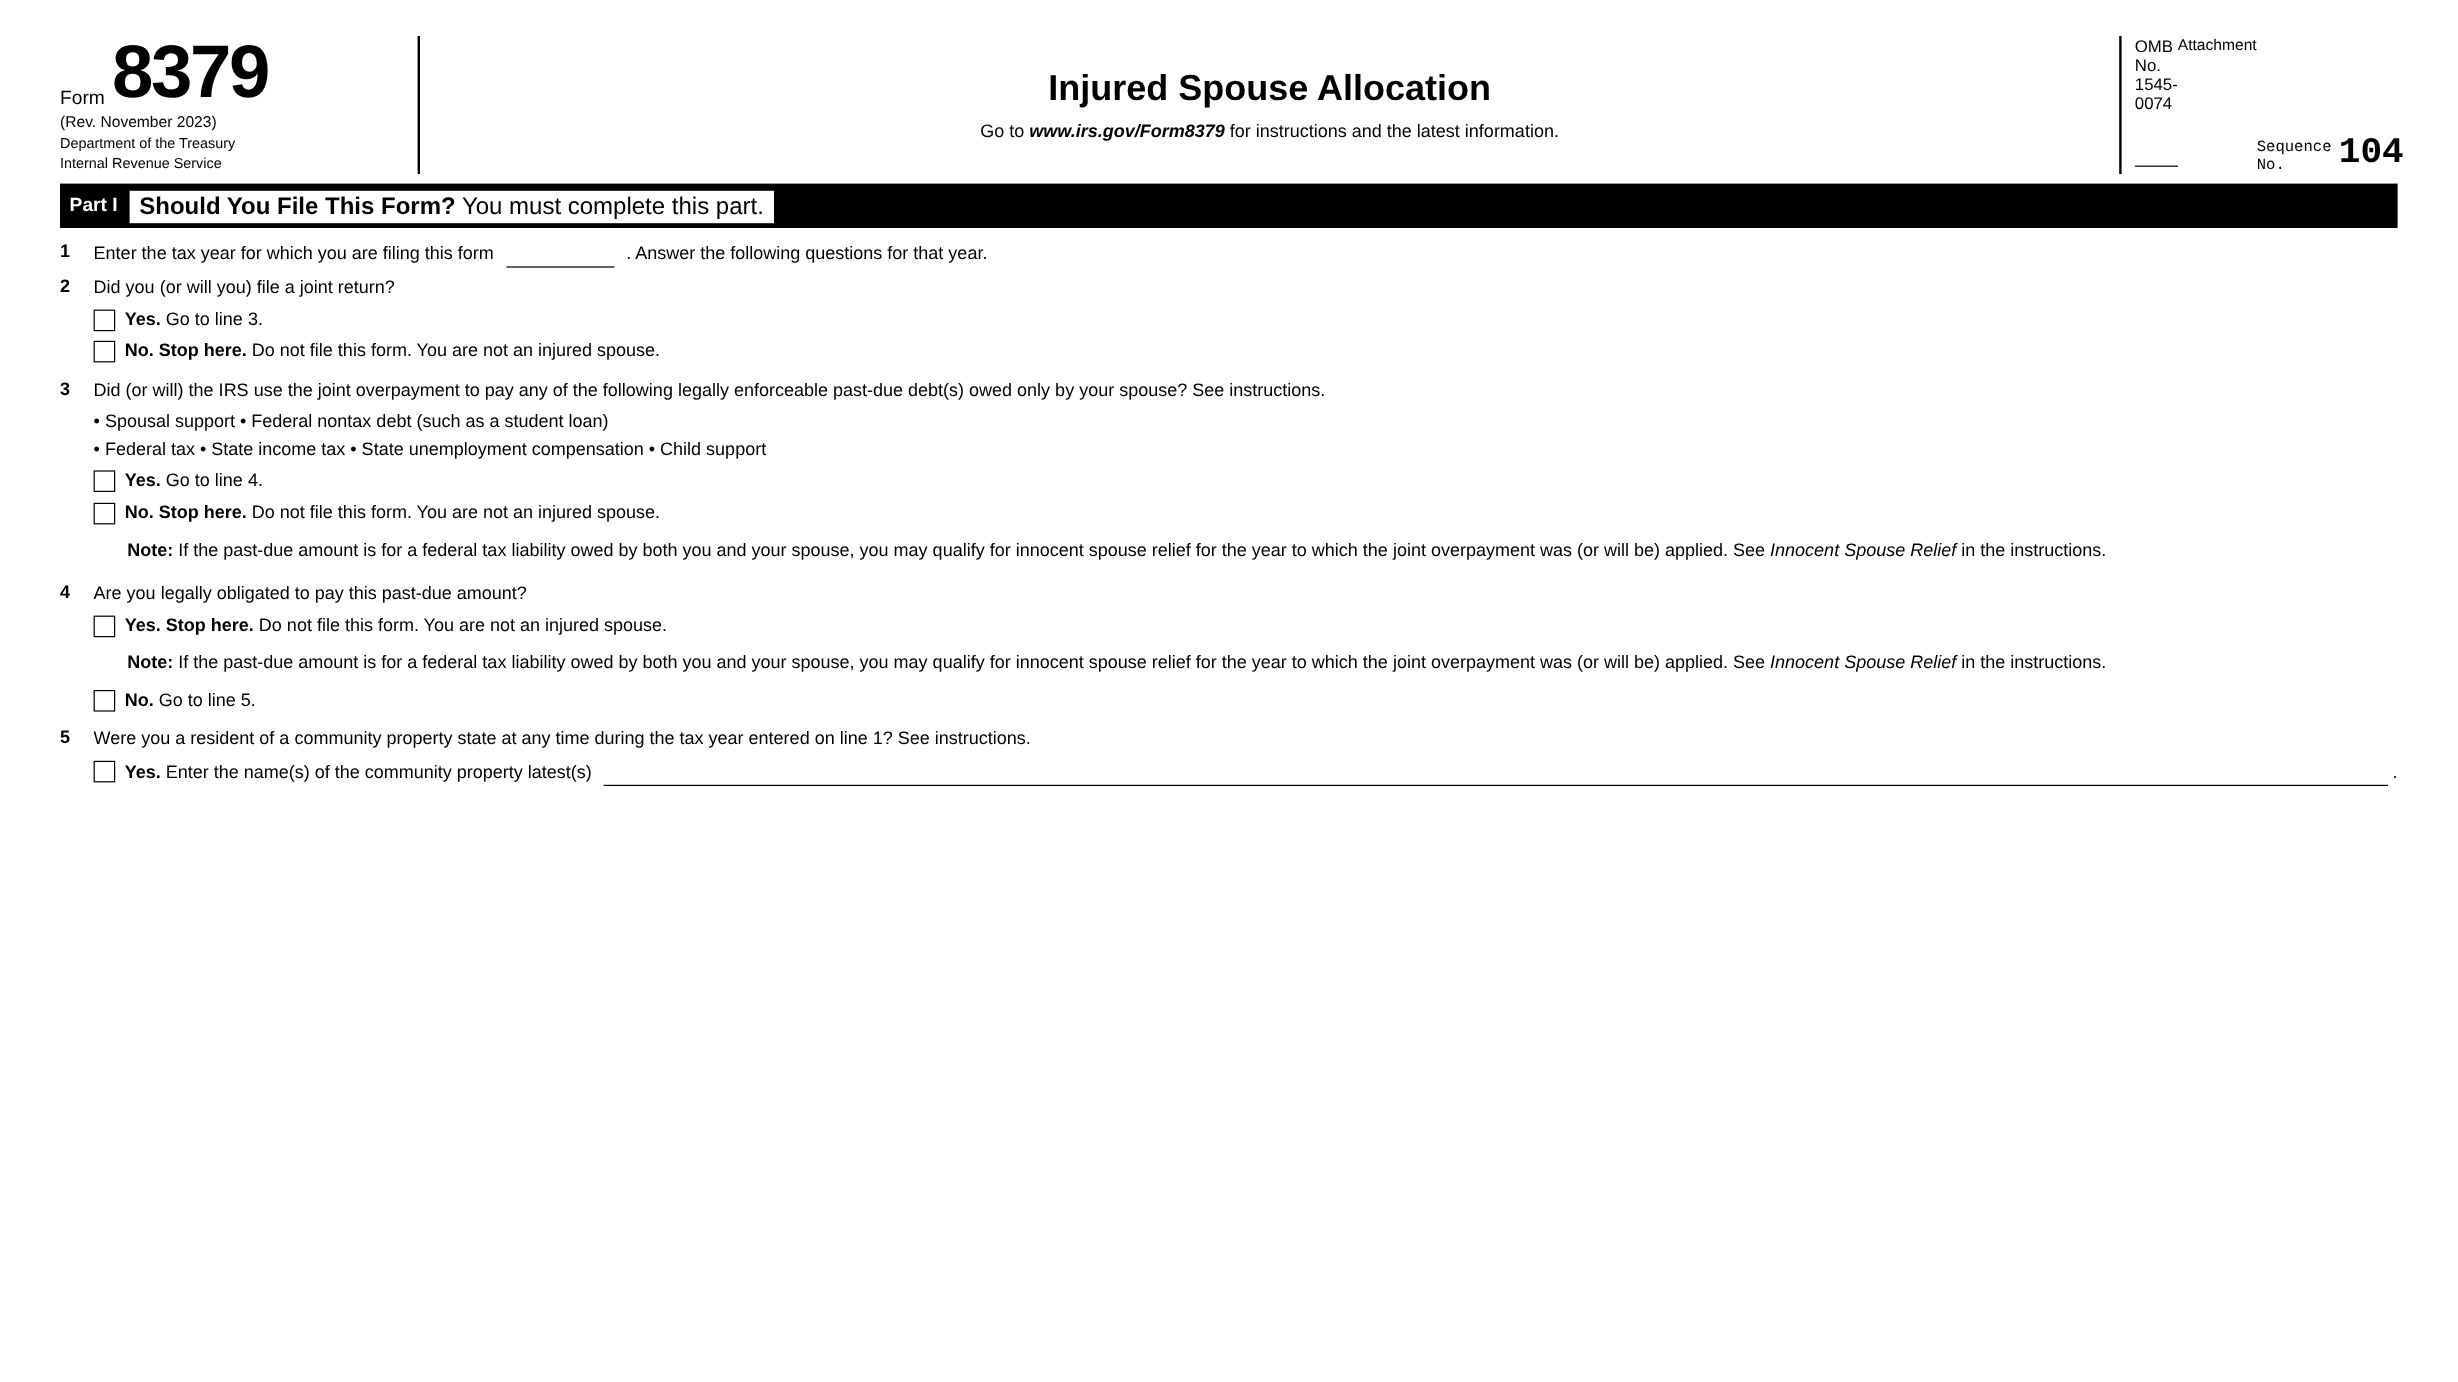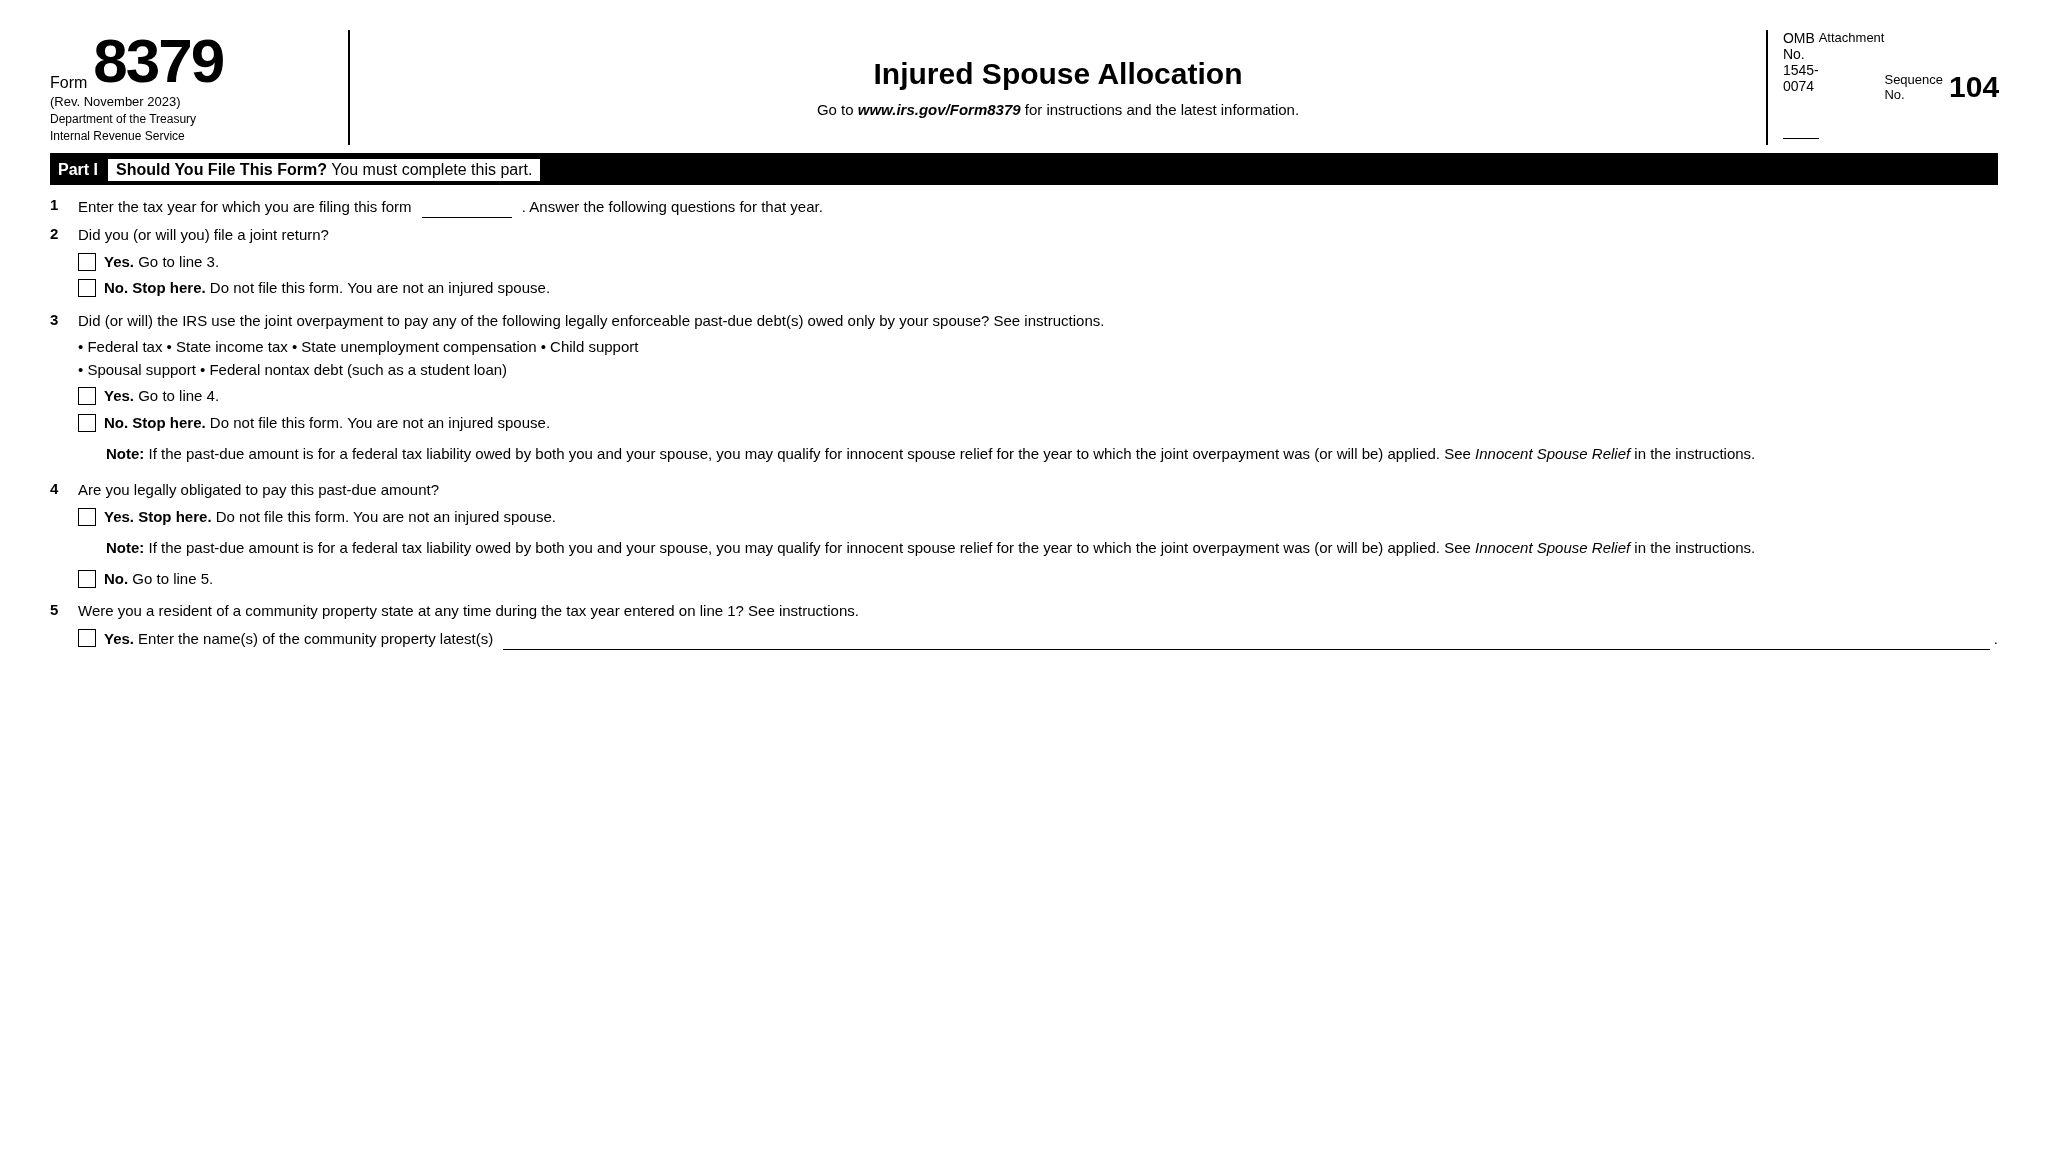--- a/index.html
+++ b/index.html
@@ -95,23 +95,24 @@
     .omb-line {
       border-bottom: 1px solid #000;
       padding-bottom: 6px;
       margin-bottom: 6px;
     }
     .attachment-label {
       font-size: 13px;
     }
     .sequence-row {
       display: flex;
-      align-items: center;
+      align-items: flex-end;
       gap: 6px;
       font-size: 13px;
+      font-family: Liberation Mono, monospace;
     }
     .sequence-num {
       font-size: 30px;
       font-weight: 900;
     }
 
     
     .part-bar {
       display: flex;
       align-items: center;
@@ -126,21 +127,21 @@
     .part-bar-label {
       color: #fff;
       font-size: 16px;
       font-weight: bold;
       white-space: nowrap;
     }
     .part-bar-title {
       color: #000;
       background: #fff;
       padding: 2px 8px;
-      font-size: 16px;
+      font-size: 20px;
     }
     .part-bar-title-bold {
       font-weight: 900;
     }
     .part-bar-title-normal {
       font-weight: normal;
     }
 
     
     .form-body {
@@ -283,22 +284,22 @@
           </span>
         </div>
       </div>
     </div>
 
     <div class="line-item">
       <span class="line-num">3</span>
       <div class="line-content">
         <div>Did (or will) the IRS use the joint overpayment to pay any of the following legally enforceable past-due debt(s) owed only by your spouse? See instructions.</div>
         <div class="bullet-list">
+          <div>• Spousal support   • Federal nontax debt (such as a student loan)</div>
           <div>• Federal tax  • State income tax  • State unemployment compensation   • Child support</div>
-          <div>• Spousal support   • Federal nontax debt (such as a student loan)</div>
         </div>
         <div class="checkbox-row">
           <span class="checkbox-box"></span>
           <span class="checkbox-label">
             <span class="bold">Yes.</span><span> Go to line 4.</span>
           </span>
         </div>
         <div class="checkbox-row">
           <span class="checkbox-box"></span>
           <span class="checkbox-label">

